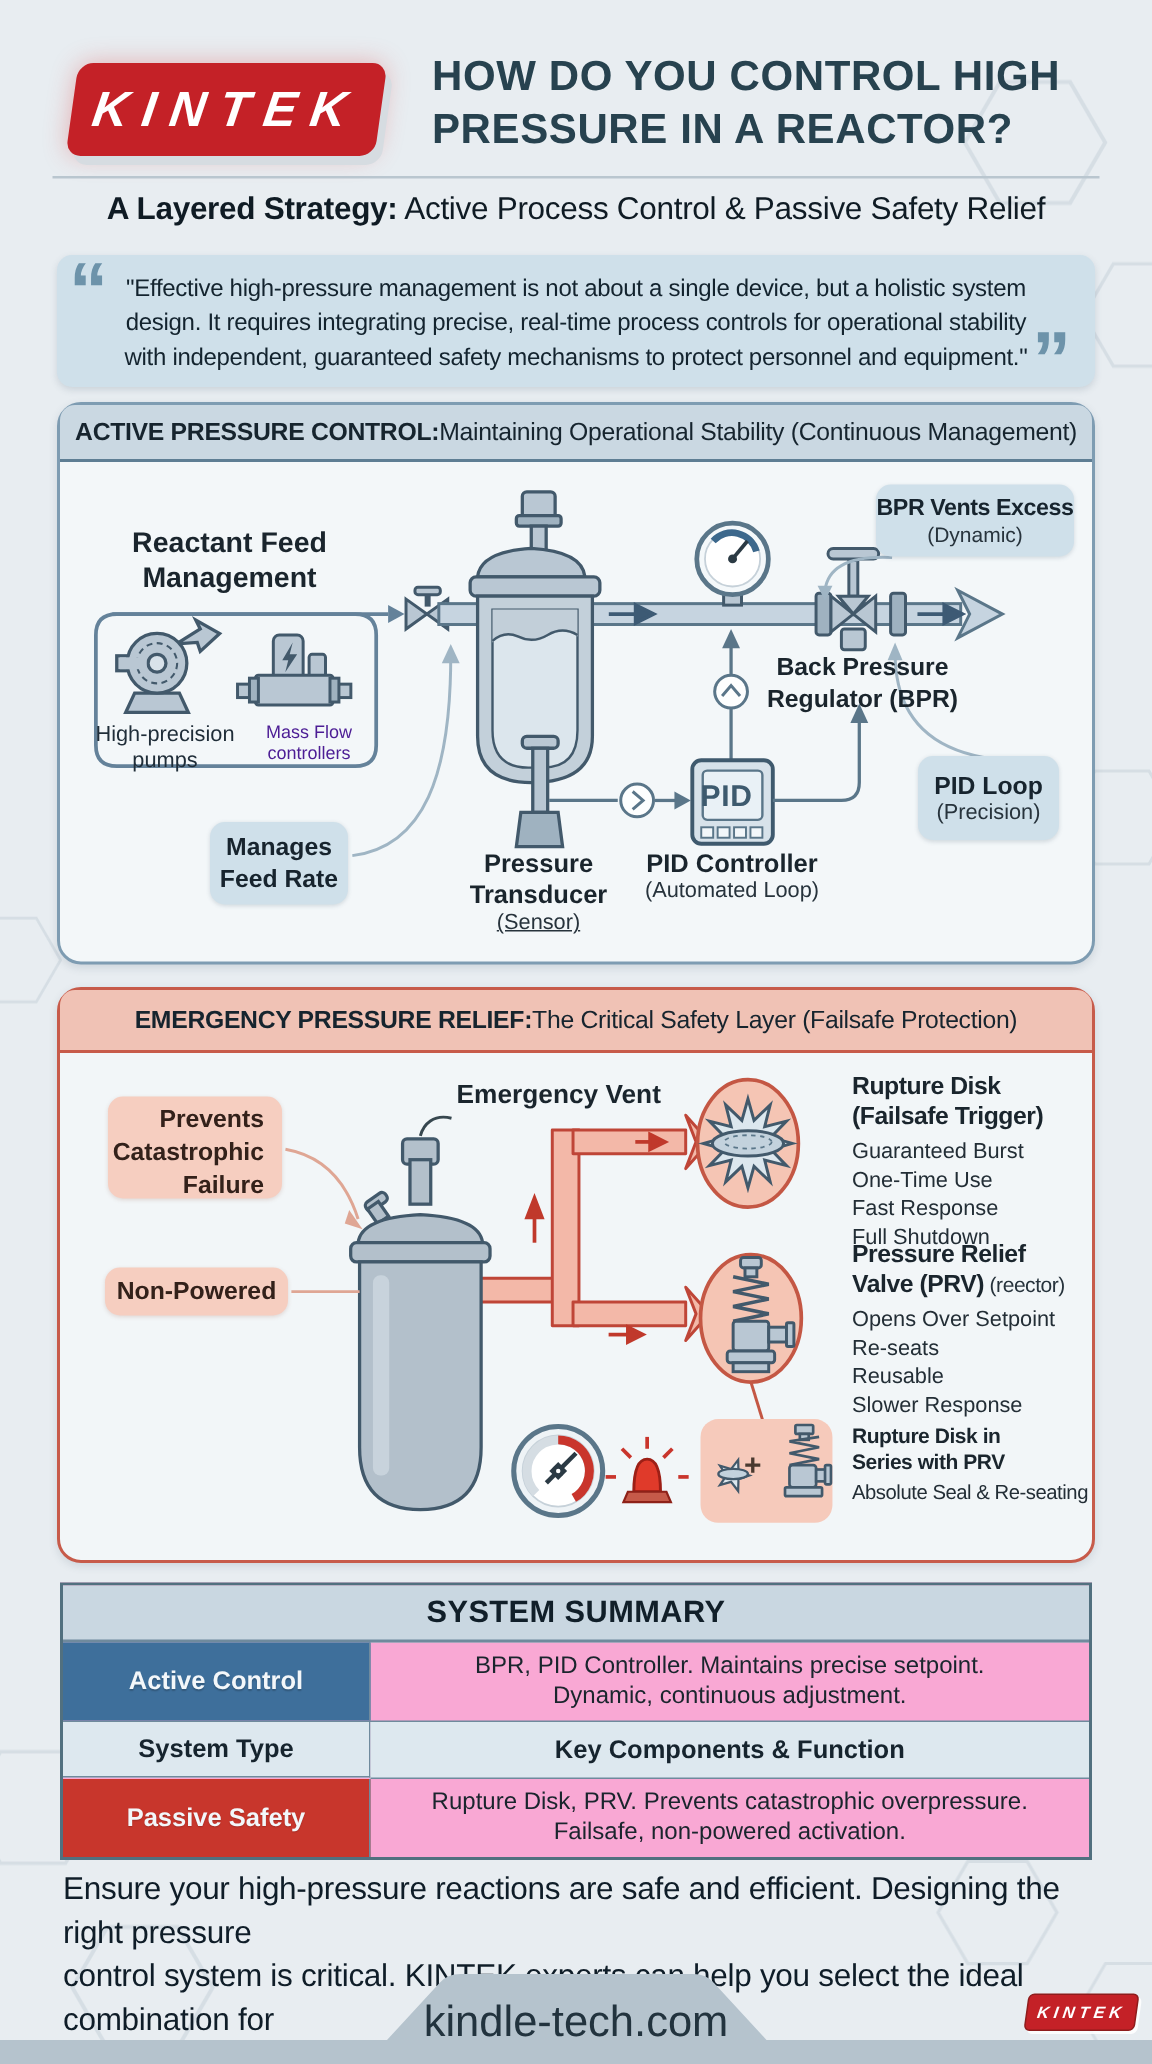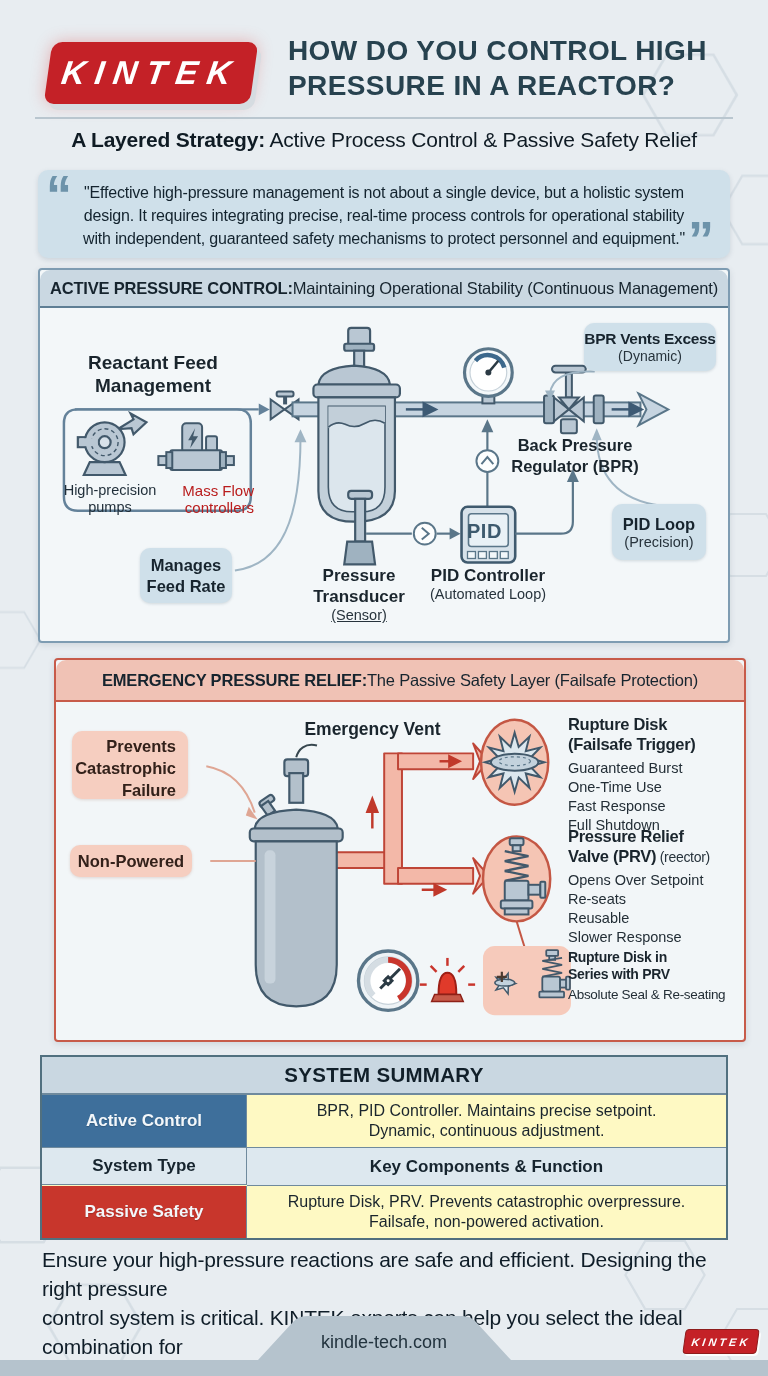--- a/index.html
+++ b/index.html
@@ -14,49 +14,49 @@
         box-shadow:5px 6px 0 #d6dce1,0 0 16px rgba(220,60,60,.35);
         display:flex;align-items:center;justify-content:center;}
   .logo span{color:#fff;font-weight:bold;font-style:italic;letter-spacing:.28em;}
   .title{color:#27424f;font-weight:bold;font-size:28px;line-height:1.24;letter-spacing:.4px;}
   .divider{background:#b9c6cf;}
   .subtitle{font-size:21px;letter-spacing:-.2px;color:#0f1b24;}
   .quote-box{background:#cfe0ea;border-radius:10px;box-shadow:0 2px 5px rgba(70,95,115,.18);}
   .qmark{color:#6d93aa;font-size:52px;font-weight:bold;line-height:1;}
   .quote-text{font-size:16px;line-height:1.45;letter-spacing:-.2px;color:#13232e;}
   
-  .panel{border-radius:4px;box-shadow:0 2px 6px rgba(60,80,100,.15);}
+  .panel{border-radius:16px;box-shadow:0 2px 6px rgba(60,80,100,.15);}
   .panel-active{background:#f3f7f9;border:2px solid #7e9cb2;}
   .panel-safety{background:#f2f6f8;border:2px solid #c75b4a;}
   .panel-hd{position:absolute;left:0;top:0;width:100%;display:flex;align-items:center;
             justify-content:center;font-size:16.5px;letter-spacing:-.2px;color:#16242e;}
   .hd-active{height:36px;background:#cad8e2;border-bottom:2px solid #5e7e94;border-radius:10px 10px 0 0;}
   .hd-safety{height:40px;background:#f0c2b5;border-bottom:2px solid #c75b4a;border-radius:10px 10px 0 0;}
   .chip-blue{background:#cfe0ea;border-radius:10px;color:#17242e;font-weight:bold;
              display:flex;flex-direction:column;align-items:center;justify-content:center;
              box-shadow:0 1px 3px rgba(70,95,115,.2);}
   .chip-salmon{background:#f6cec0;border-radius:10px;color:#33211a;font-weight:bold;
              box-shadow:0 1px 3px rgba(150,90,70,.2);}
   .lbl{color:#1a252d;font-weight:bold;text-align:center;}
   .sublbl{font-weight:normal;color:#27333c;}
   .listline{font-size:14.5px;line-height:1.32;color:#232e36;}
   
-  .tbl{border:2px solid #51707f;background:#fef9c3;}
+  .tbl{border:2px solid #51707f;background:#f9a8d4;}
   .tbl .row{display:flex;}
   .cell{display:flex;align-items:center;justify-content:center;}
   .tbl-title{background:#c9d7e1;border-bottom:2px solid #6f8a9d;font-size:20.5px;font-weight:bold;color:#111f29;letter-spacing:.3px;}
   .tbl-colhd{background:#dde8ef;border-bottom:1.5px solid #6f8a9d;font-size:17px;font-weight:bold;color:#16242e;}
   .col1{width:205px;border-right:1.5px solid #6f8a9d;box-sizing:border-box;}
   .col2{flex:1;}
   .typ{font-size:17px;font-weight:bold;color:#f3f7fa;text-shadow:0 1px 1px rgba(0,0,0,.2);}
   .desc{font-size:16px;line-height:1.28;color:#1a252d;}
   .row-b{border-bottom:1.5px solid #6f8a9d;}
   
   .cta{font-size:21px;line-height:1.38;letter-spacing:-.2px;color:#0f1d28;}
-  .site{font-size:18px;color:#22333e;}
+  .site{font-size:29px;color:#22333e;}
   .logo-sm{background:#c42127;border-radius:4px;transform:skewX(-8deg);
            box-shadow:2px 2px 0 rgba(255,255,255,.85);border:1px solid #8e1c1c;
            display:flex;align-items:center;justify-content:center;}
   .logo-sm span{color:#fff;font-weight:bold;font-style:italic;font-size:11px;letter-spacing:3px;}
 </style>
 </head>
 <body>
 
 <div id="page">
 
@@ -215,21 +215,21 @@
       <polygon points="256,137 262,124 268,137" fill="#9fb5c4"></polygon>
       <polygon points="508,85 513,95 518,85" fill="#9fb5c4"></polygon>
       <polygon points="555,135 560,123 565,135" fill="#9fb5c4"></polygon>
     </svg>
   </div>
 
   <div class="abs lbl pre" style="left:58px;top:352px;width:190px;font-size:19px;line-height:1.2;">Reactant Feed
 Management</div>
   <div class="abs ctr pre" style="left:62px;top:482px;width:96px;font-size:14.5px;line-height:1.15;color:#1f2d38;">High-precision
 pumps</div>
-  <div class="abs ctr pre" style="left:158px;top:482px;width:96px;font-size:15px;line-height:1.15;color:#b91c1c;text-align:right;">Mass Flow
+  <div class="abs ctr pre" style="left:158px;top:482px;width:96px;font-size:12px;line-height:1.15;color:#4c1d95;">Mass Flow
 controllers</div>
   <div class="abs chip-blue pre ctr" style="left:140px;top:548px;width:92px;height:55px;font-size:16.5px;line-height:1.25;">Manages
 Feed Rate</div>
   <div class="abs chip-blue" style="left:584px;top:323px;width:132px;height:48px;">
     <span style="font-size:15.5px;letter-spacing:-.3px;">BPR Vents Excess</span>
     <span class="sublbl" style="font-size:14px;">(Dynamic)</span>
   </div>
   <div class="abs lbl pre" style="left:508px;top:435px;width:134px;font-size:16.5px;line-height:1.25;">Back Pressure
 Regulator (BPR)</div>
   <div class="abs chip-blue" style="left:612px;top:504px;width:94px;height:56px;">
@@ -240,24 +240,24 @@
   <div class="abs ctr" style="left:299px;top:566px;width:120px;">
     <div class="lbl pre" style="font-size:17px;line-height:1.22;">Pressure
 Transducer</div>
     <div class="sublbl" style="font-size:14.5px;text-decoration:underline;">(Sensor)</div>
   </div>
   <div class="abs ctr" style="left:424px;top:566px;width:128px;">
     <div class="lbl" style="font-size:17px;">PID Controller</div>
     <div class="sublbl" style="font-size:14.5px;">(Automated Loop)</div>
   </div>
 
-  <div class="abs panel panel-safety" style="left:38px;top:658px;width:688px;height:380px;margin-left:16px;">
+  <div class="abs panel panel-safety" style="left:38px;top:658px;width:688px;height:380px;">
     <div class="panel-hd hd-safety">
       <span class="bold">EMERGENCY PRESSURE RELIEF:</span>
-        <span> The Passive Safety Layer (Failsafe Protection)</span>
+        <span> The Critical Safety Layer (Failsafe Protection)</span>
     </div>
     <svg class="abs" style="left:0;top:40px;" width="688" height="336" viewBox="0 0 692 340">
 
       <g fill="#f3b8a8" stroke="#bf4537" stroke-width="2" stroke-linejoin="round">
         <rect x="279" y="154" width="62" height="16"></rect>
         <rect x="330" y="54" width="18" height="132"></rect>
         <rect x="344" y="54" width="76" height="16"></rect>
         <path d="M420,44 L436,62 L420,80 L427,62 Z"></path>
         <rect x="344" y="170" width="76" height="16"></rect>
         <path d="M420,160 L436,178 L420,196 L427,178 Z"></path>

